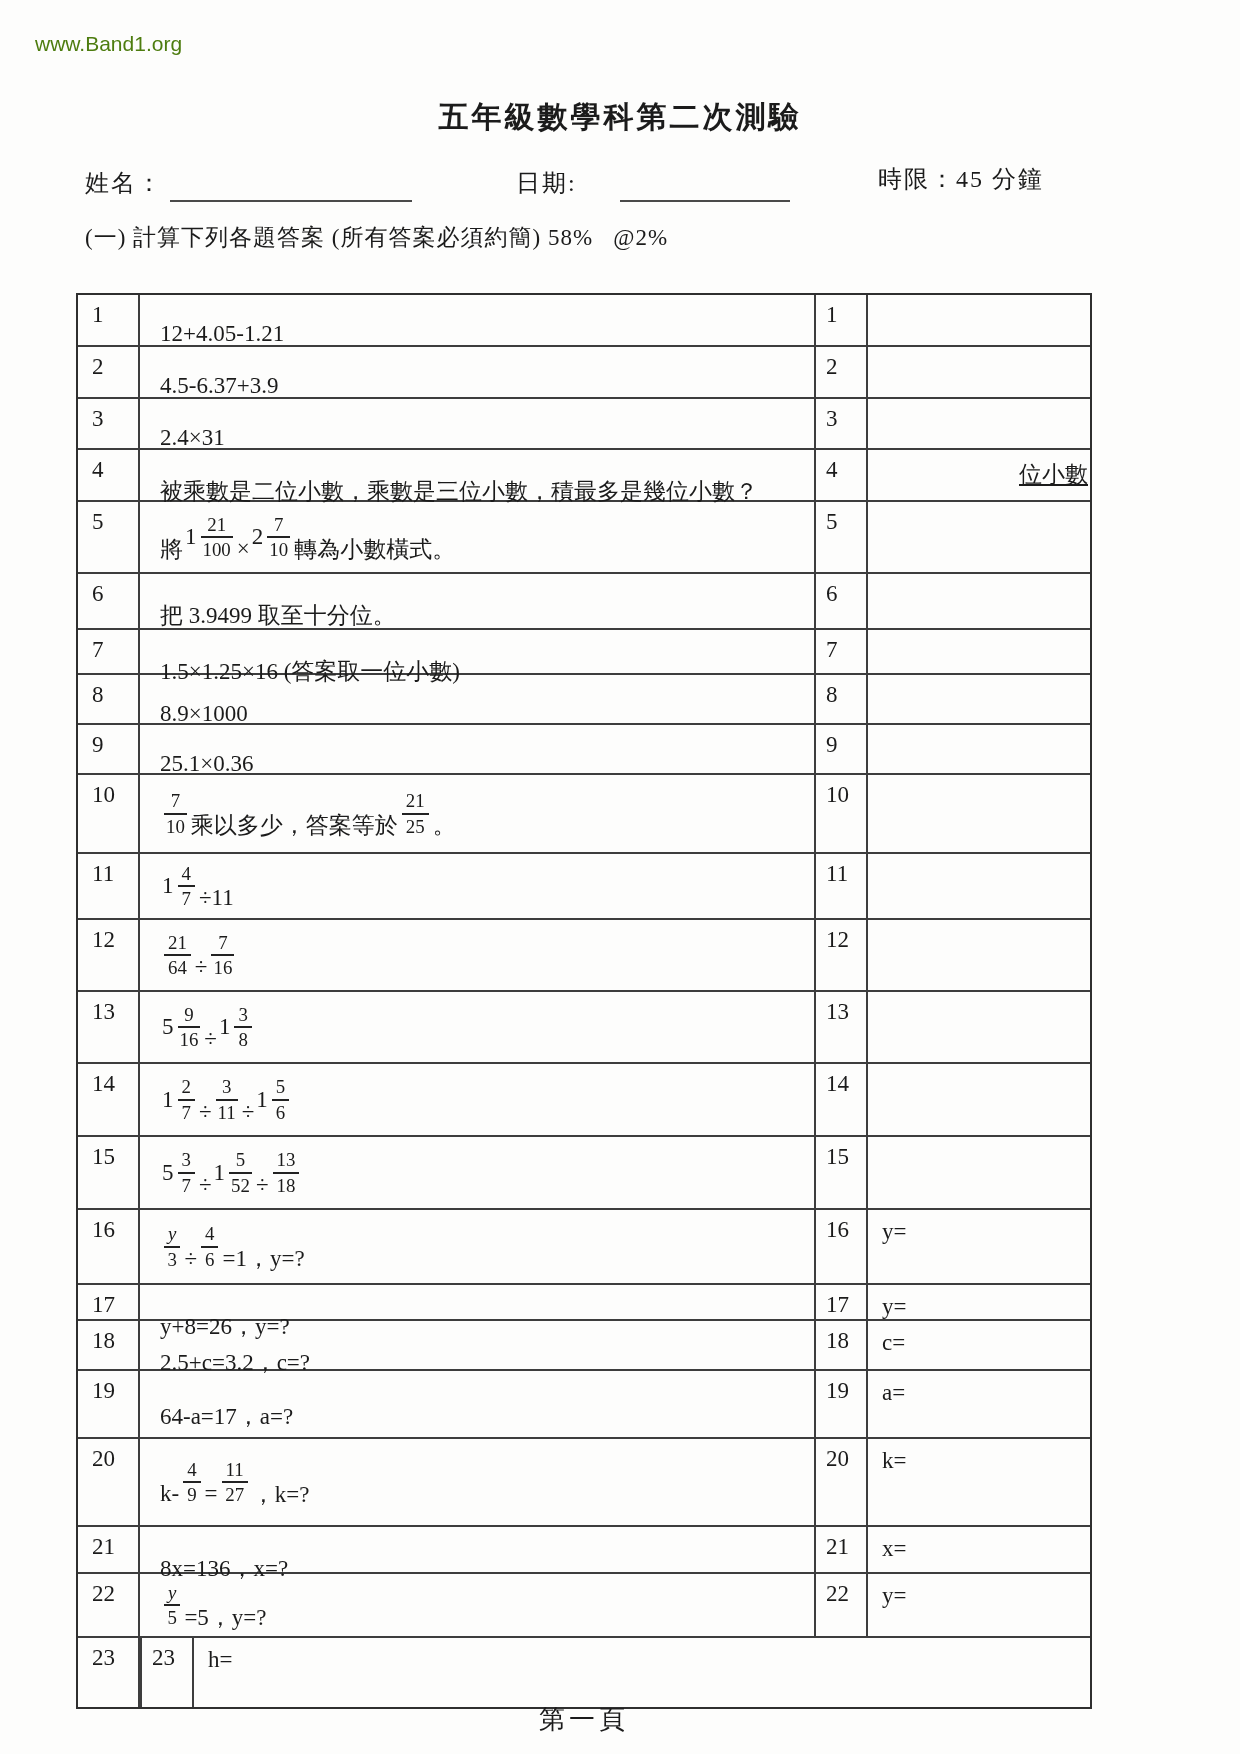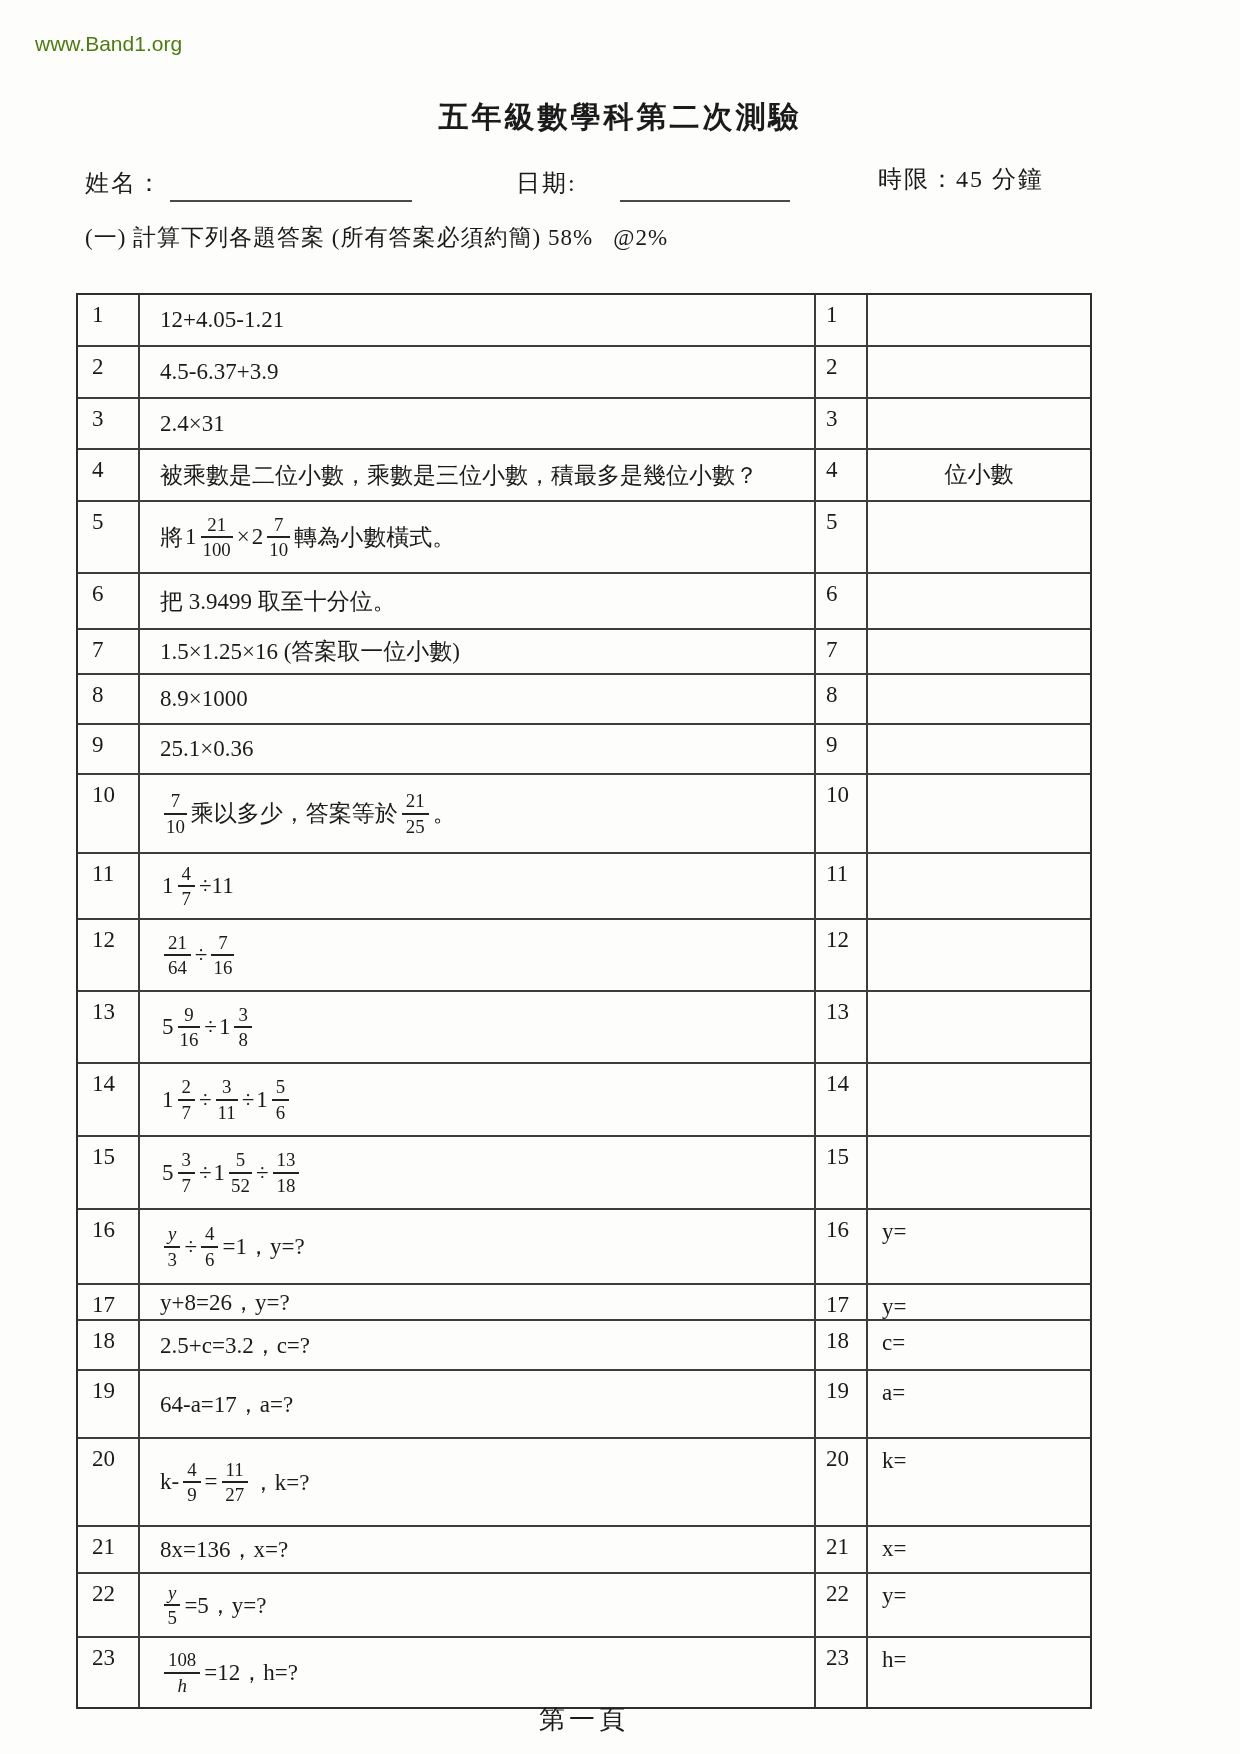--- a/index.html
+++ b/index.html
@@ -29,22 +29,22 @@
     position:absolute;left:76px;top:293px;width:1016px;
     border:2px solid #2f2f2f;box-sizing:border-box;background:#fdfdfc;
   }
   .row{display:flex;box-sizing:border-box;}
   .row + .row{border-top:2px solid #3d3d3d;}
   .cell{box-sizing:border-box;}
   .c-num{width:62px;border-right:2px solid #3d3d3d;font-size:23px;padding:7px 0 0 14px;}
   .c-prob{flex:1;display:flex;align-items:center;flex-wrap:wrap;font-size:23px;padding:2px 6px 2px 20px;}
   .c-anum{width:54px;border-left:2px solid #3d3d3d;border-right:2px solid #3d3d3d;font-size:23px;padding:7px 0 0 10px;}
   .c-ans{width:222px;font-size:23px;padding:9px 8px 0 14px;}
-  .c-ans.right{text-align:center;padding-right:14px;}
-  .tpart{white-space:pre-wrap;}
+  .c-ans.right{text-align:right;padding-right:2px;text-decoration:underline;}
+  .tpart{white-space:pre-wrap;margin-top:24px;}
   .mx{display:inline-flex;align-items:center;margin:0 2px;}
   .whole{margin-right:2px;}
   .frac{display:inline-flex;flex-direction:column;text-align:center;
         vertical-align:middle;font-size:0.82em;line-height:1.12;margin:0 2px;}
   .fn{border-bottom:2px solid #222;padding:0 4px 1px 4px;}
   .fd{padding:1px 2px 0 2px;}
   .var{font-style:italic;}
   .footer{position:absolute;left:0;top:1702px;width:1016px;text-align:center;
           font-size:26px;letter-spacing:4px;left:76px;}
 </style>
@@ -372,28 +372,19 @@
               <span class="fd">5</span>
             </span>
           </span>
           <span class="tpart">=5，y=?</span>
         </div>
         <div class="cell c-anum">22</div>
         <div class="cell c-ans">y=</div>
       </div>
       <div class="row" style="height: 71px;">
         <div class="cell c-num">23</div>
-        <div class="cell c-prob">
-          <span class="mx">
-            <span class="frac">
-              <span class="fn">108</span>
-              <span class="fd var">h</span>
-            </span>
-          </span>
-          <span class="tpart">=12，h=?</span>
-        </div>
         <div class="cell c-anum">23</div>
         <div class="cell c-ans">h=</div>
       </div>
     </div>
 
   <div class="footer">第一頁</div>
 </div>
 
 </body></html>

